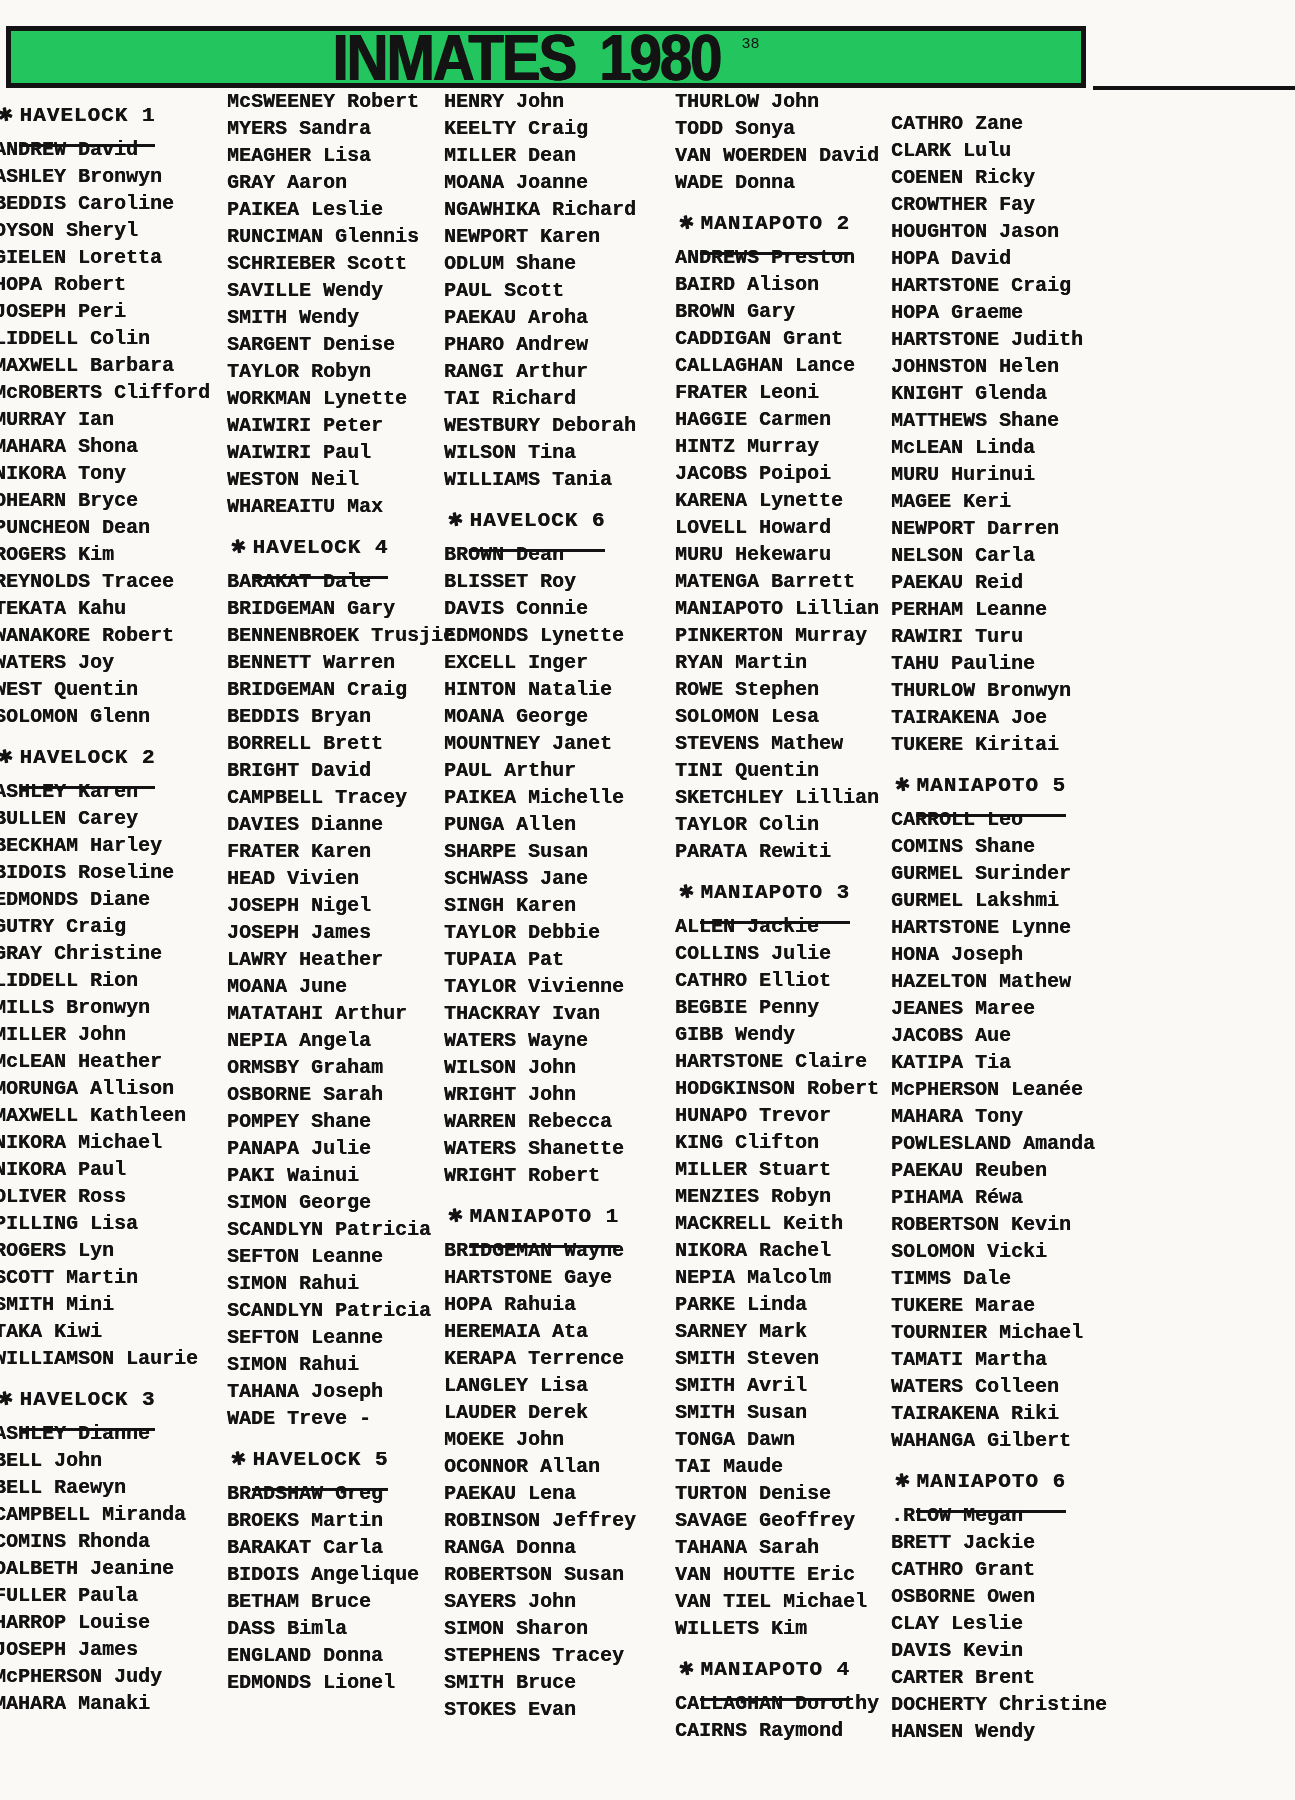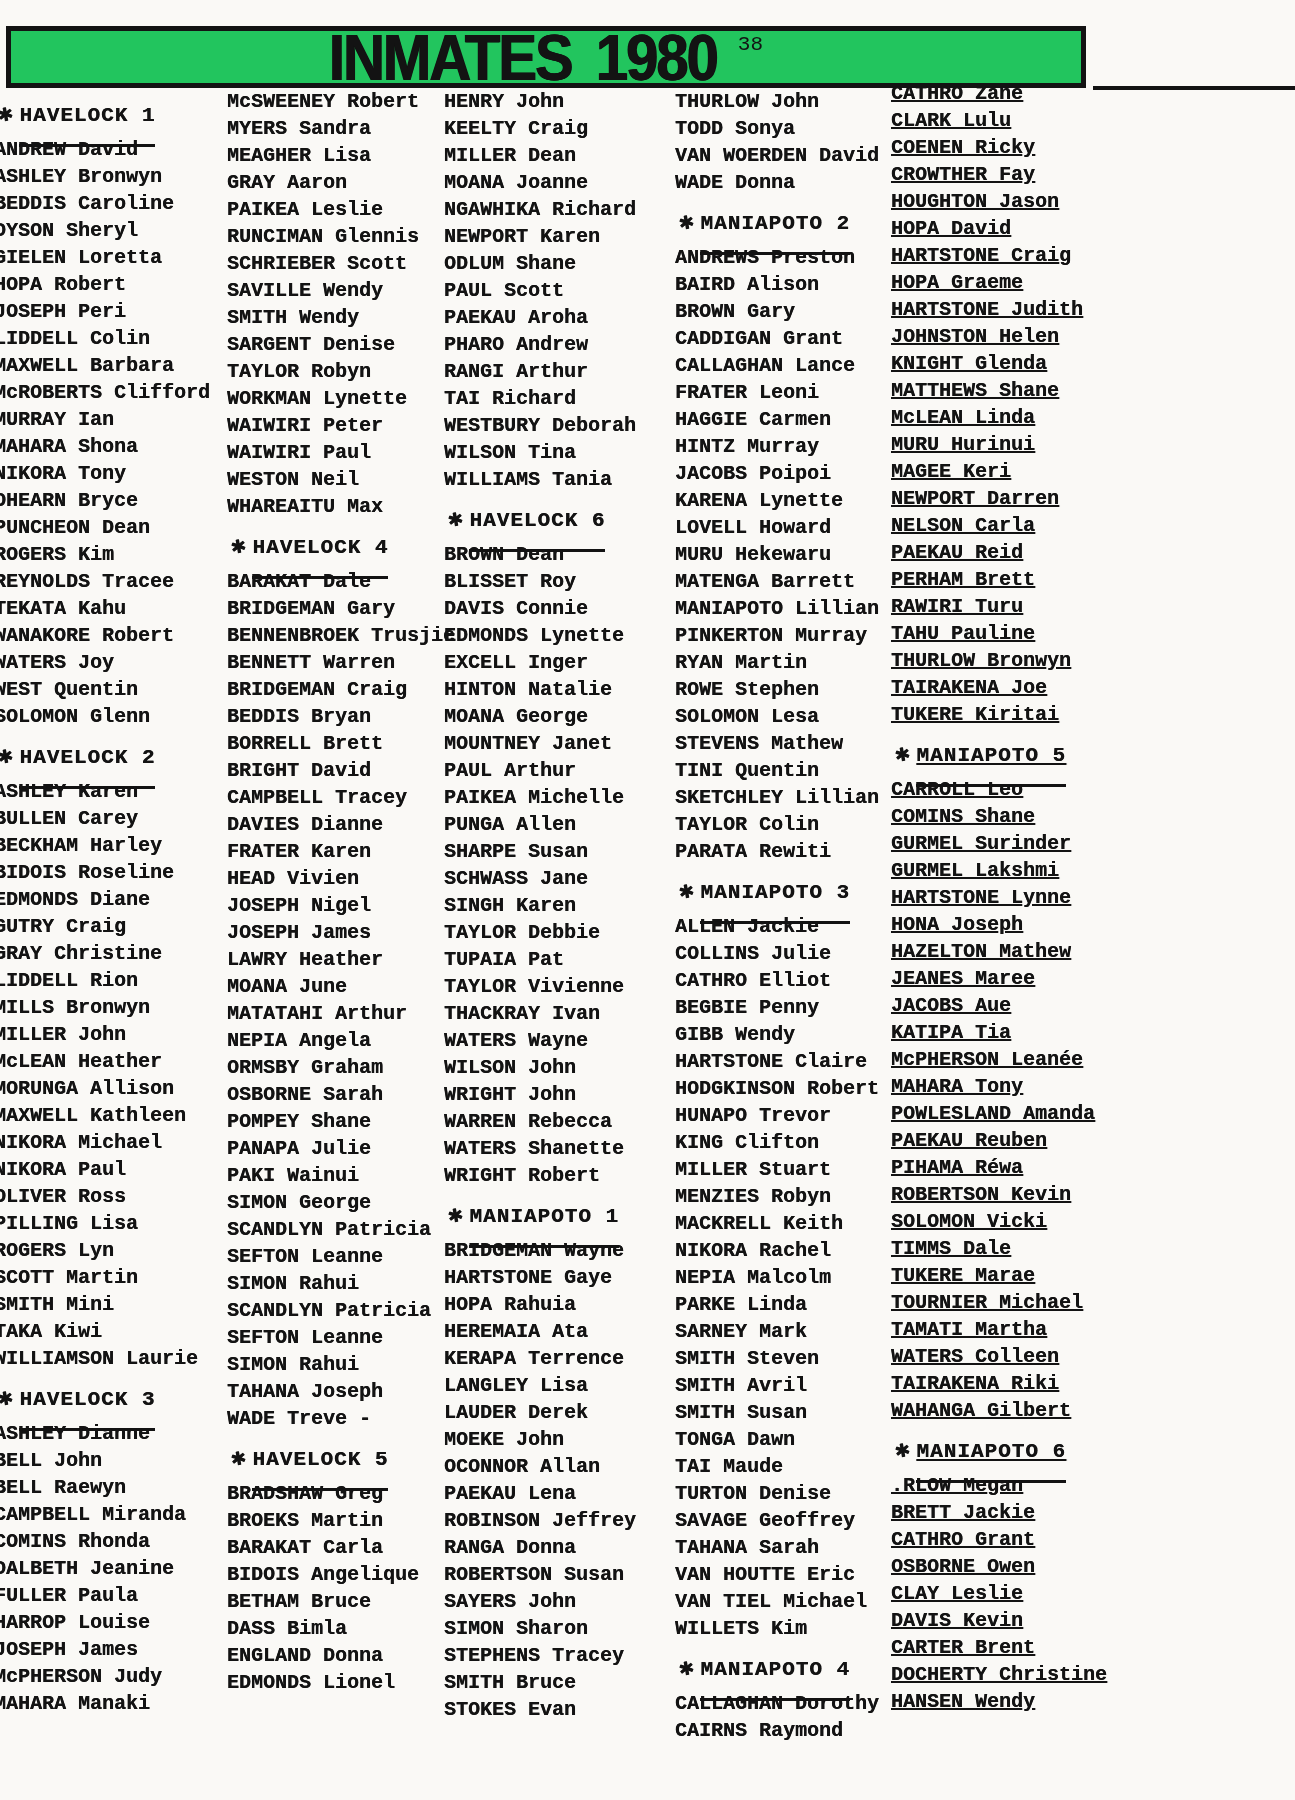--- a/index.html
+++ b/index.html
@@ -19,37 +19,37 @@
   .title{
     font-family:"Liberation Sans",sans-serif;
     font-weight:bold;font-size:58px;
     letter-spacing:-2px;word-spacing:10px;
     transform:scaleY(1.12);
     text-shadow:0.6px 0 0 currentColor, -0.6px 0 0 currentColor;
     white-space:nowrap;
   }
   .pageno{
     font-family:"Liberation Mono",monospace;
-    font-size:21px;font-weight:normal;
+    font-size:15px;font-weight:normal;
     margin-left:4px;position:relative;top:-13px;
   }
   .top-rule{
     position:absolute;top:86px;left:1093px;width:202px;height:4px;
     background:#131313;
   }
   #columns{position:absolute;top:0;left:0;width:100%;height:100%;}
   .col{
     position:absolute;top:88px;
     white-space:nowrap;
   }
   .col:nth-child(1){left:-6px;}
   .col:nth-child(2){left:227px;}
   .col:nth-child(3){left:444px;}
   .col:nth-child(4){left:675px;}
-  .col:nth-child(5){left:891px;top:80px;text-decoration:underline;}
+  .col:nth-child(5){left:891px;top:110px;}
   .name-line{
     font-family:"Liberation Mono",monospace;
     font-weight:bold;
     font-size:20px;line-height:27px;
     text-shadow:0.3px 0 0 currentColor;
   }
   .house-header{
     margin:13px 0 7px 4px;
     font-family:"Liberation Mono",monospace;
     font-weight:bold;font-size:21px;line-height:27px;
@@ -330,21 +330,21 @@
       <div class="name-line">HARTSTONE Judith</div>
       <div class="name-line">JOHNSTON Helen</div>
       <div class="name-line">KNIGHT Glenda</div>
       <div class="name-line">MATTHEWS Shane</div>
       <div class="name-line">McLEAN Linda</div>
       <div class="name-line">MURU Hurinui</div>
       <div class="name-line">MAGEE Keri</div>
       <div class="name-line">NEWPORT Darren</div>
       <div class="name-line">NELSON Carla</div>
       <div class="name-line">PAEKAU Reid</div>
-      <div class="name-line">PERHAM Brett</div>
+      <div class="name-line">PERHAM Leanne</div>
       <div class="name-line">RAWIRI Turu</div>
       <div class="name-line">TAHU Pauline</div>
       <div class="name-line">THURLOW Bronwyn</div>
       <div class="name-line">TAIRAKENA Joe</div>
       <div class="name-line">TUKERE Kiritai</div>
       <div class="house-header"><span class="star">✱</span><span class="header-text">MANIAPOTO 5</span></div>
       <div class="name-line">CARROLL Leo</div>
       <div class="name-line">COMINS Shane</div>
       <div class="name-line">GURMEL Surinder</div>
       <div class="name-line">GURMEL Lakshmi</div>

